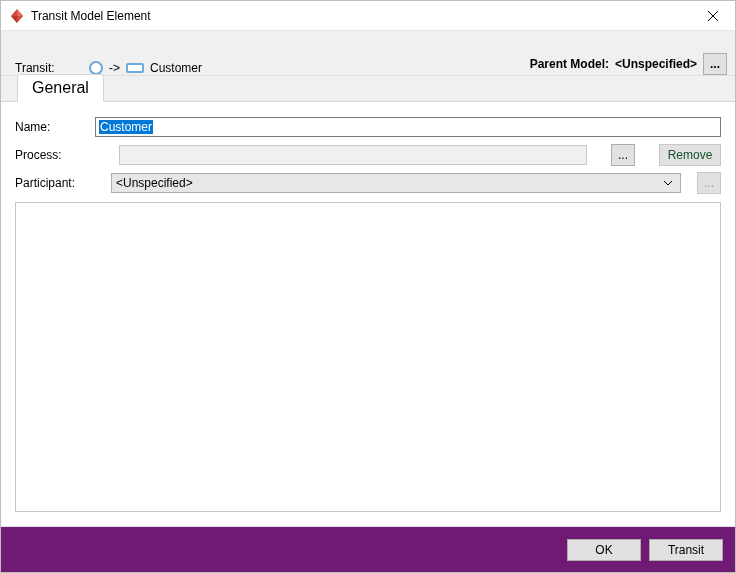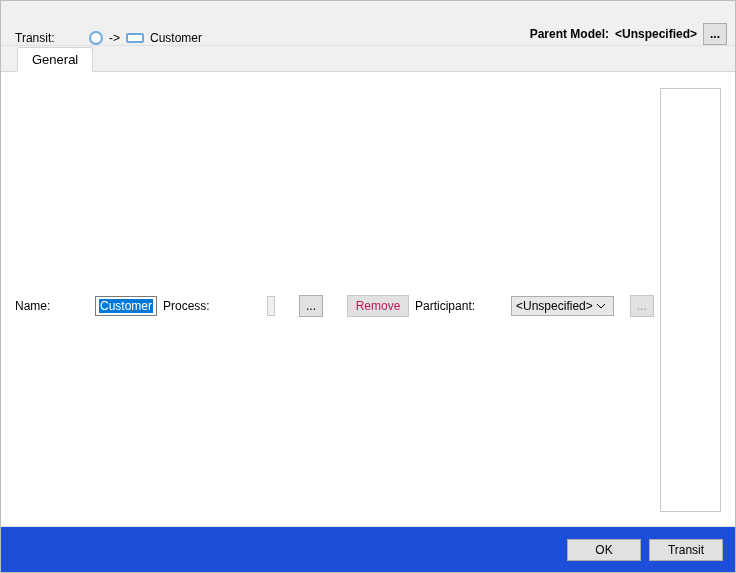--- a/index.html
+++ b/index.html
@@ -92,32 +92,32 @@
     padding-left: 16px;
     position: relative;
   }
   .tab {
     background: #fff;
     border: 1px solid #d6d6d6;
     border-bottom: 1px solid #fff;
     border-top-left-radius: 3px;
     border-top-right-radius: 3px;
     padding: 4px 14px 4px 14px;
-    font-size: 13px;
+    font-size: 16px;
     position: relative;
     top: 1px;
     cursor: pointer;
   }
 
   .content {
     flex: 1;
     background: #fff;
     border-top: 1px solid #d6d6d6;
     padding: 14px 14px 0 14px;
-    display: flex; flex-direction: row;
+    display: flex; flex-direction: column;
     gap: 6px;
   }
   .form-row {
     display: flex; align-items: center;
     min-height: 22px;
   }
   .form-label {
     width: 80px;
     flex-shrink: 0;
   }
@@ -145,21 +145,21 @@
   .btn {
     height: 22px;
     background: #e1e1e1;
     border: 1px solid #adadad;
     padding: 0 12px;
     font-family: inherit;
     font-size: 12px;
     cursor: pointer;
   }
   .btn.disabled {
-    color: #be185d;
+    color: #14532d;
     border-color: #c8c8c8;
     cursor: default;
   }
   .participant-select {
     flex: 1;
     height: 20px;
     border: 1px solid #adadad;
     background: #e7e7e7;
     display: flex; align-items: center;
     padding: 0 4px;
@@ -177,33 +177,49 @@
     background: #fff;
     margin-top: 2px;
     margin-bottom: 14px;
     resize: none;
     font-family: inherit;
     font-size: 12px;
     padding: 4px;
   }
   .footer {
     height: 46px;
-    background: #1d4ed8;
+    background: #701a75;
     border-top: 1px solid #e0e0e0;
     display: flex; align-items: center; justify-content: flex-end;
     gap: 8px;
     padding: 0 12px;
   }
   .footer .btn { width: 74px; padding: 0; }
 </style>
 </head>
 <body>
 
 <div class="window">
 
+  <div class="titlebar">
+    <span class="app-icon">
+      <svg width="16" height="16" viewBox="0 0 16 16">
+        <polygon points="8,1 14,8 8,15 2,8" fill="#d34b3a"></polygon>
+        <polygon points="8,1 14,8 8,8" fill="#e86b5a"></polygon>
+        <polygon points="2,8 8,8 8,15" fill="#b83728"></polygon>
+      </svg>
+    </span>
+    <span class="title">Transit Model Element</span>
+    <div class="close">
+      <svg width="10" height="10" viewBox="0 0 10 10">
+        <line x1="0" y1="0" x2="10" y2="10" stroke="#000" stroke-width="1"></line>
+        <line x1="10" y1="0" x2="0" y2="10" stroke="#000" stroke-width="1"></line>
+      </svg>
+    </div>
+  </div>
 
   <div class="topband">
     <span class="transit-label">Transit:</span>
     <div class="transit-chain">
       <span class="circle-icon"></span>
       <span class="arrow-text">-&gt;</span>
       <span class="rect-icon"></span>
       <span class="chain-text">Customer</span>
     </div>
     <div class="parent-model-area">

